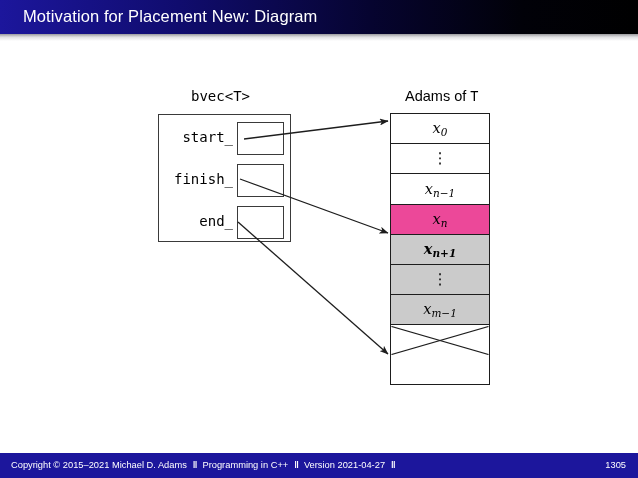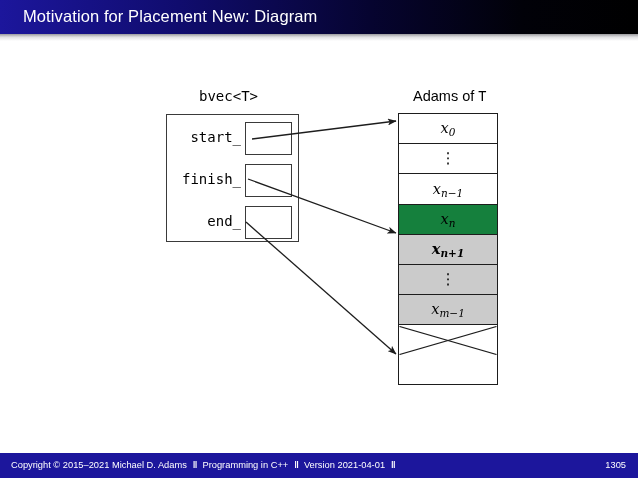--- a/index.html
+++ b/index.html
@@ -39,21 +39,21 @@
     position: absolute;
     left: 0; top: 34px;
     width: 638px;
     height: 7px;
     background: linear-gradient(to bottom, rgba(120,120,125,.75) 0%, rgba(190,190,195,.45) 45%, rgba(255,255,255,0) 100%);
   }
 
   
   #slide-body {
     position: absolute;
-    left: 16px; top: 41px;
+    left: 8px; top: 41px;
     width: 556px;
     height: 412px;
   }
   .canvas-layer {
     position: absolute;
     left: 0; top: 0;
     width: 638px;
     height: 412px;
   }
 
@@ -229,21 +229,21 @@
   <div id="array-box">
     <div class="array-cell">
       <span class="cell-text">x<sub>0</sub></span>
     </div>
     <div class="array-cell">
       <span class="vdots">⋮</span>
     </div>
     <div class="array-cell">
       <span class="cell-text">x<sub>n−1</sub></span>
     </div>
-    <div class="array-cell shaded" style="background: #15803d;">
+    <div class="array-cell shaded" style="background: #ec4899;">
       <span class="cell-text">x<sub>n</sub></span>
     </div>
     <div class="array-cell shaded" style="background: rgb(203, 203, 203); font-weight: bold;">
       <span class="cell-text">x<sub>n+1</sub></span>
     </div>
     <div class="array-cell shaded" style="background: rgb(203, 203, 203);">
       <span class="vdots">⋮</span>
     </div>
     <div class="array-cell shaded" style="background: rgb(203, 203, 203);">
       <span class="cell-text">x<sub>m−1</sub></span>
@@ -263,15 +263,15 @@
       </marker>
     </defs>
     <line x1="236" y1="98" x2="380" y2="80" stroke="#1d1d1d" stroke-width="1.3" marker-end="url(#ah)"></line>
     <line x1="232" y1="138" x2="380" y2="192" stroke="#1d1d1d" stroke-width="1.3" marker-end="url(#ah)"></line>
     <line x1="230" y1="181" x2="380" y2="313" stroke="#1d1d1d" stroke-width="1.3" marker-end="url(#ah)"></line>
   </svg>
 
 </div>
 
 <div id="slide-footer">
-  <div id="footer-left"><span>Copyright © 2015–2021 Michael D. Adams</span><span class="sep">‖</span><span>Programming in C++</span><span class="sep">‖</span><span>Version 2021-04-01</span><span class="sep">‖</span></div>
+  <div id="footer-left"><span>Copyright © 2015–2021 Michael D. Adams</span><span class="sep">‖</span><span>Programming in C++</span><span class="sep">‖</span><span>Version 2021-04-27</span><span class="sep">‖</span></div>
   <div id="footer-page">1305</div>
 </div>
 
 </body></html>

